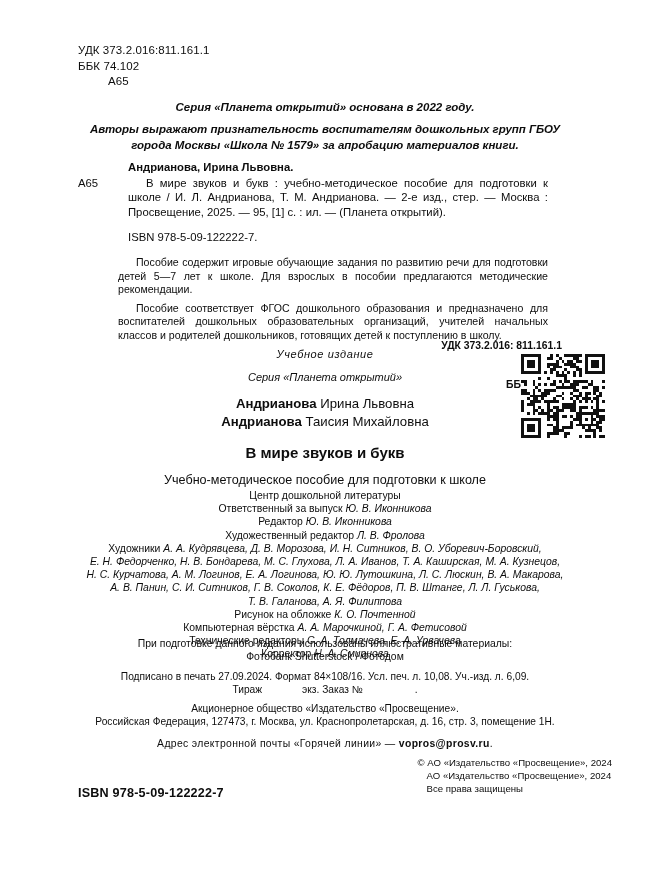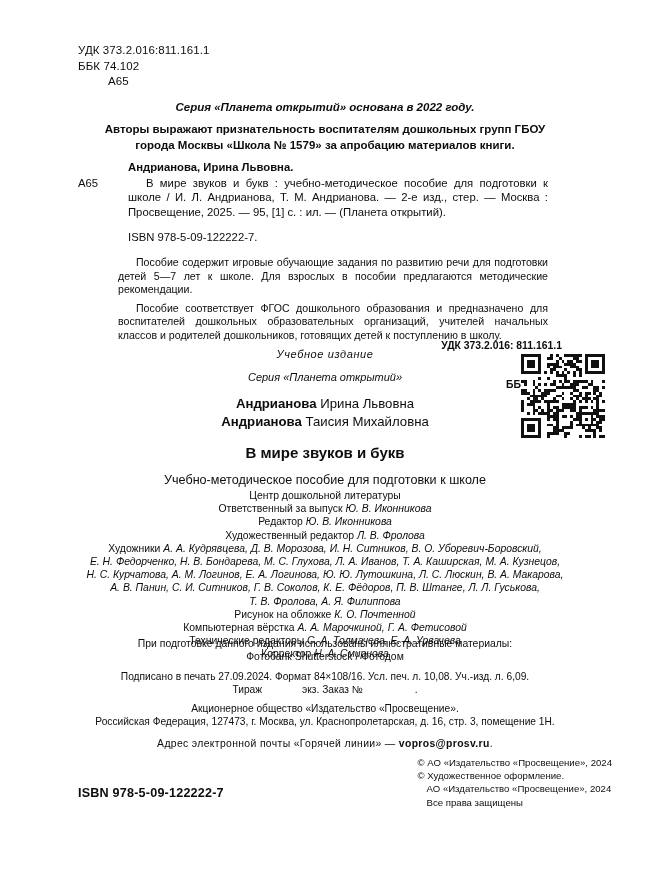--- a/index.html
+++ b/index.html
@@ -43,20 +43,21 @@
     font-weight: bold;
     font-size: 11.5px;
     line-height: 16px;
   }
   .thanks-note {
     position: absolute;
     left: 70px;
     right: 70px;
     top: 121px;
     text-align: center;
+    font-style: italic;
     font-weight: bold;
     font-size: 11.5px;
     line-height: 16px;
   }
 
   
   .cip {
     position: absolute;
     left: 78px;
     top: 160px;
@@ -701,21 +702,21 @@
     </div>
     <div class="blk">
       <span>Художественный редактор </span><span class="it">Л. В. Фролова</span>
     </div>
     <div class="blk">
       <span>Художники </span><span class="it">А. А. Кудрявцева, Д. В. Морозова, И. Н. Ситников, В. О. Уборевич-Боровский,</span>
     </div>
     <div class="blk it">Е. Н. Федорченко, Н. В. Бондарева, М. С. Глухова, Л. А. Иванов, Т. А. Каширская, М. А. Кузнецов,</div>
     <div class="blk it">Н. С. Курчатова, А. М. Логинов, Е. А. Логинова, Ю. Ю. Лутошкина, Л. С. Люскин, В. А. Макарова,</div>
     <div class="blk it">А. В. Панин, С. И. Ситников, Г. В. Соколов, К. Е. Фёдоров, П. В. Штанге, Л. Л. Гуськова,</div>
-    <div class="blk it">Т. В. Фролова, А. Я. Филиппова</div>
+    <div class="blk it">Т. В. Галанова, А. Я. Филиппова</div>
     <div class="blk">
       <span>Рисунок на обложке </span><span class="it">К. О. Почтенной</span>
     </div>
     <div class="blk">
       <span>Компьютерная вёрстка </span><span class="it">А. А. Марочкиной, Г. А. Фетисовой</span>
     </div>
     <div class="blk">
       <span>Технические редакторы </span><span class="it">С. А. Толмачева, Е. А. Урвачева</span>
     </div>
     <div class="blk">
@@ -744,24 +745,20 @@
     <span>Адрес  электронной  почты  «Горячей  линии»  —  </span><b>vopros@prosv.ru</b><span>.</span>
   </div>
 
   <div class="isbn-bottom">ISBN 978-5-09-122222-7</div>
 
   <div class="rights">
     <div>
       <span class="cmark">©</span>
       <span>АО «Издательство «Просвещение», 2024</span>
     </div>
-    <div>
-      <span class="cmark">©</span>
-      <span>Художественное оформление.</span>
-    </div>
     <div class="ind">
       <span>АО «Издательство «Просвещение», 2024</span>
     </div>
     <div class="ind">
       <span>Все права защищены</span>
     </div>
   </div>
 
 </div>
 

